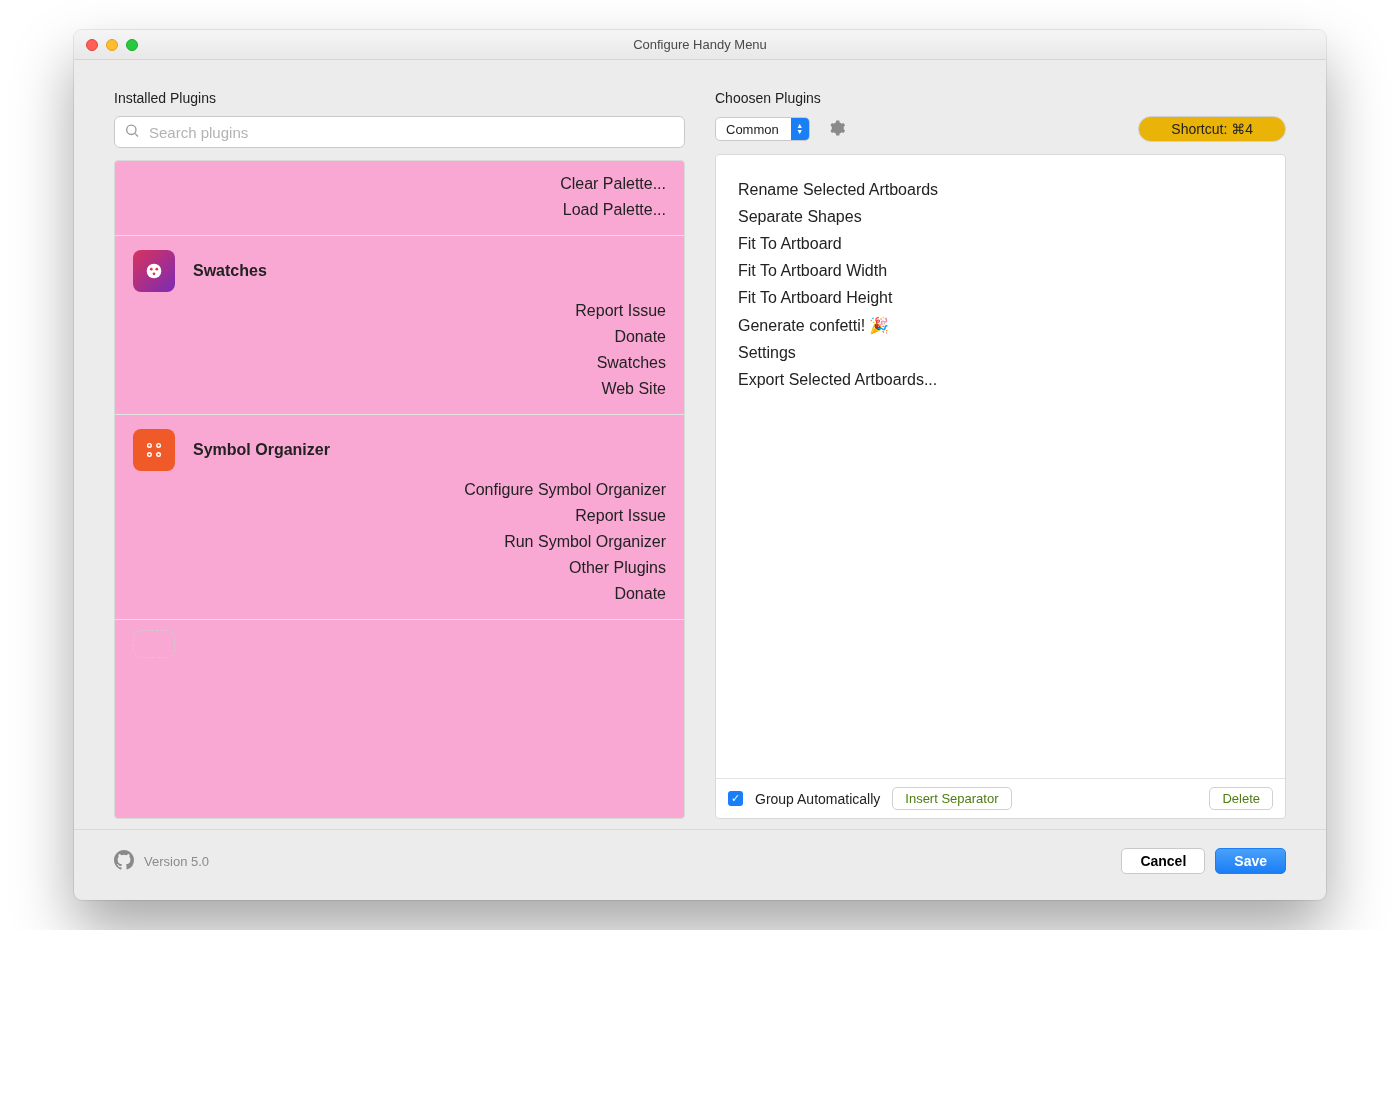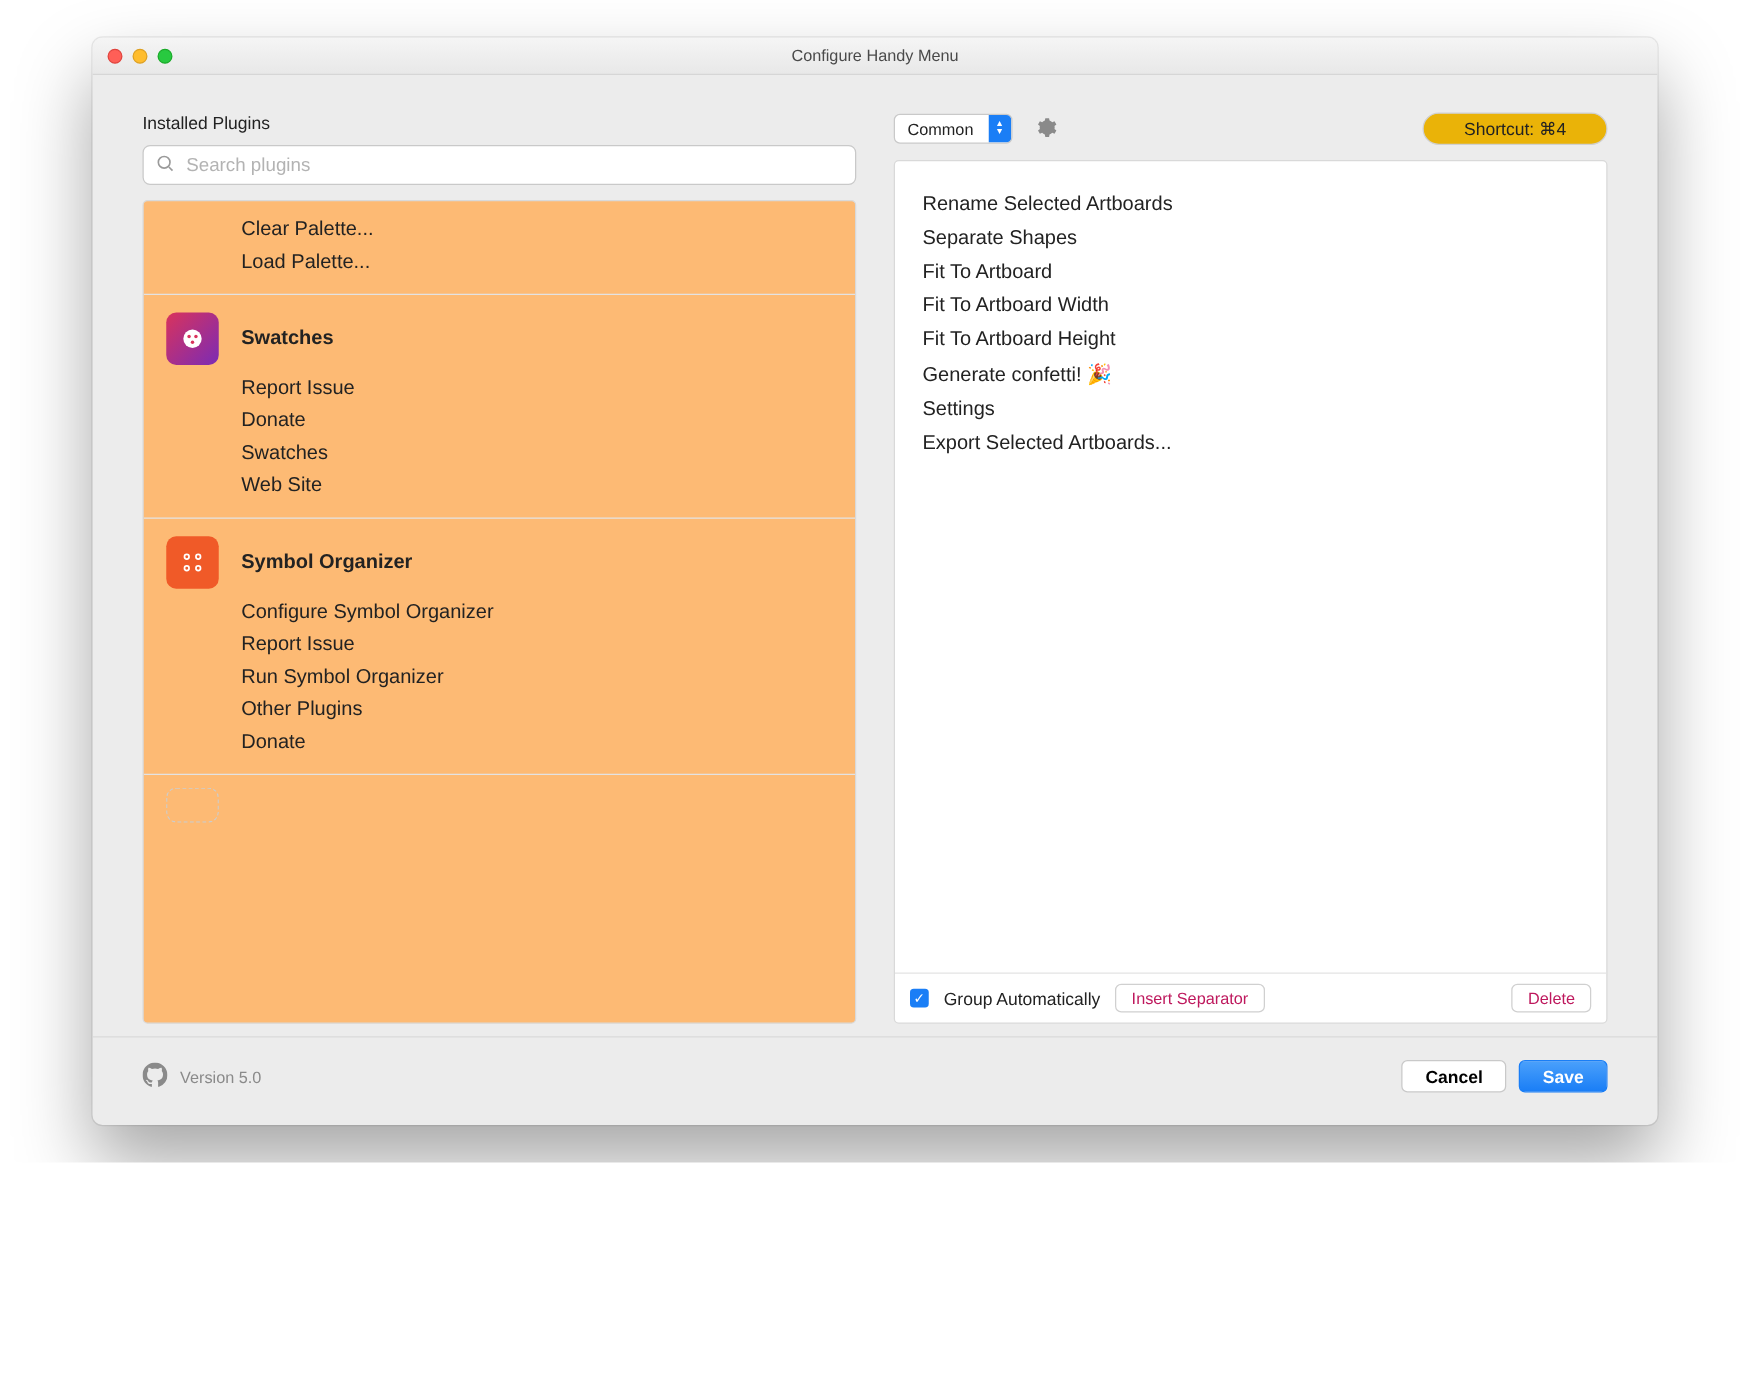--- a/index.html
+++ b/index.html
@@ -82,24 +82,25 @@
   }
   .search-input::placeholder { color: #b3b3b3; }
   .search-icon {
     position: absolute;
     left: 10px; top: 50%; transform: translateY(-50%);
     color: #9a9a9a;
   }
 
   .plugins-list {
     flex: 1;
-    background: #fdba74;
+    background: #f9a8d4;
     border: 1px solid #d9d9d9;
     border-radius: 4px;
     overflow: hidden;
+    text-align: right;
   }
   .plugin-group {
     border-bottom: 1px solid #e3e3e3;
     padding: 14px 18px 16px 18px;
   }
   .plugin-group:last-child { border-bottom: none; }
 
   .plugin-header {
     display: flex;
     align-items: center;
@@ -191,21 +192,21 @@
     display: flex; align-items: center; justify-content: center;
     color: #fff; font-size: 11px;
   }
   .checkbox-label { font-size: 14px; }
   .ghost-btn {
     border: 1px solid #d0d0d0;
     background: #fff;
     border-radius: 5px;
     padding: 3px 12px;
     font-size: 13px;
-    color: #be185d;
+    color: #4d7c0f;
     cursor: default;
   }
   .ghost-btn.right { margin-left: auto; }
 
   .bottom-bar {
     border-top: 1px solid #d9d9d9;
     padding: 18px 40px 26px 40px;
     display: flex;
     align-items: center;
   }
@@ -314,20 +315,21 @@
         </div>
 
         <div class="plugin-group" style="padding-top:10px;padding-bottom:0;border-bottom:none">
           <div class="partial-icon"></div>
         </div>
 
       </div>
     </div>
 
     <div class="col">
+      <div class="section-label">Choosen Plugins</div>
 
       <div class="right-header">
         <div class="dropdown">
           <span class="dropdown-label">Common</span>
           <span class="dropdown-arrows">▲<br>▼</span>
         </div>
         <span class="gear-btn">
           <svg width="18" height="18" viewBox="0 0 24 24" fill="currentColor">
               <path d="M12 8a4 4 0 100 8 4 4 0 000-8zm9 4a7.5 7.5 0 00-.2-1.7l2-1.6-2-3.4-2.4 1a7.6 7.6 0 00-2.9-1.7L15 2h-4l-.5 2.6a7.6 7.6 0 00-2.9 1.7l-2.4-1-2 3.4 2 1.6A7.5 7.5 0 005 12c0 .6.1 1.1.2 1.7l-2 1.6 2 3.4 2.4-1a7.6 7.6 0 002.9 1.7L11 22h4l.5-2.6a7.6 7.6 0 002.9-1.7l2.4 1 2-3.4-2-1.6c.1-.6.2-1.1.2-1.7z"></path>
             </svg>

